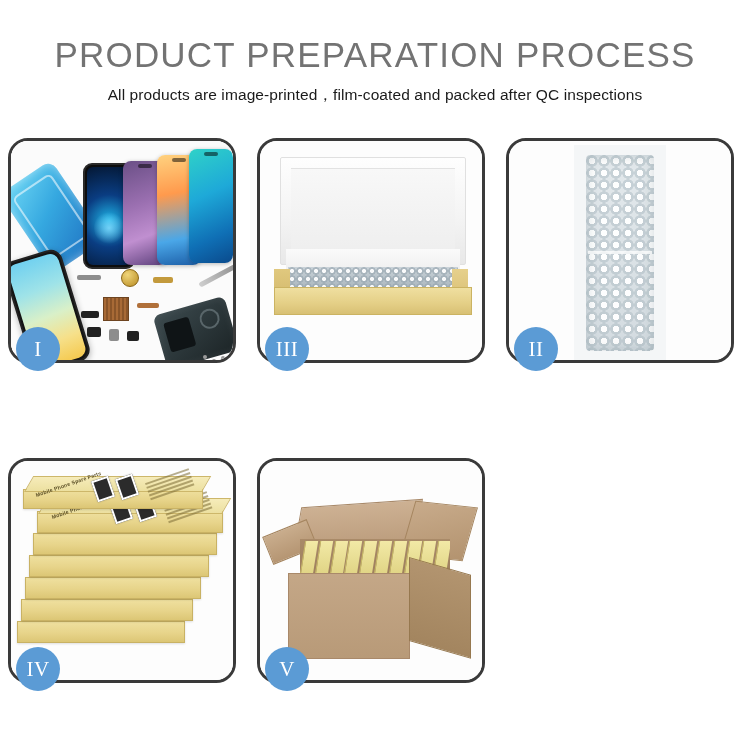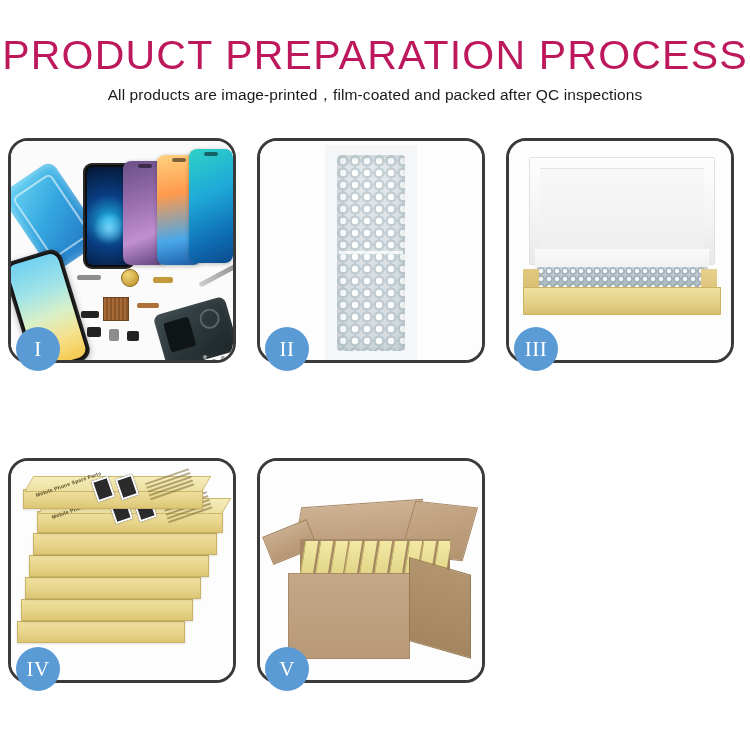--- a/index.html
+++ b/index.html
@@ -23,24 +23,24 @@
   .header {
     position: absolute;
     top: 34px;
     left: 0;
     width: 750px;
     text-align: center;
   }
 
   .title {
     font-family: "Liberation Sans", sans-serif;
-    font-size: 41px;
+    font-size: 35px;
     font-weight: 400;
     letter-spacing: 1.2px;
-    color: #be185d;
+    color: #737373;
     line-height: 42px;
     white-space: nowrap;
   }
 
   .subtitle {
     margin-top: 9px;
     font-family: "Liberation Sans", sans-serif;
     font-size: 15.5px;
     font-weight: 400;
     color: #1a1a1a;
@@ -445,42 +445,42 @@
             <span style="left:9px;top:4px;"></span>
             <span style="left:18px;top:1px;"></span>
           </div>
         </div>
       </div>
       <div class="badge">I</div>
     </div>
 
     <div class="panel">
       <div class="panel-inner">
-        <div class="bw-wrap">
-          <div class="bw-sheet"></div>
-          <div class="bw-seam"></div>
-        </div>
-      </div>
-      <div class="badge">II</div>
-    </div>
-
-    <div class="panel">
-      <div class="panel-inner">
         <div class="m-lid"></div>
         <div class="m-foam"></div>
         <div class="m-bubble"></div>
         <div class="m-base-left"></div>
         <div class="m-base-right"></div>
         <div class="m-base-front"></div>
       </div>
       <div class="badge">III</div>
     </div>
 
     <div class="panel">
       <div class="panel-inner">
+        <div class="bw-wrap">
+          <div class="bw-sheet"></div>
+          <div class="bw-seam"></div>
+        </div>
+      </div>
+      <div class="badge">II</div>
+    </div>
+
+    <div class="panel">
+      <div class="panel-inner">
         <div class="stack">
 
           <div class="sbox" style="left:2px;  top:146px; width:168px; height:22px;"></div>
           <div class="sbox" style="left:6px;  top:124px; width:172px; height:22px;"></div>
           <div class="sbox" style="left:10px; top:102px; width:176px; height:22px;"></div>
           <div class="sbox" style="left:14px; top:80px;  width:180px; height:22px;"></div>
           <div class="sbox" style="left:18px; top:58px;  width:184px; height:22px;"></div>
 
           <div class="sbox" style="left:22px; top:36px; width:186px; height:22px;">
             <div class="top"></div>

